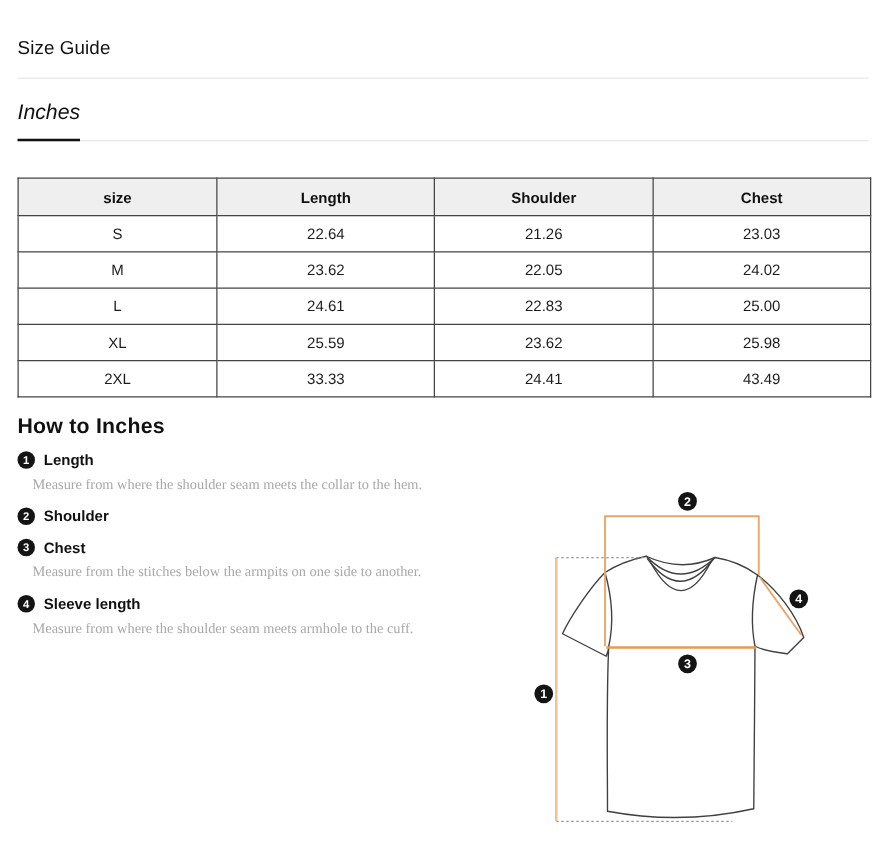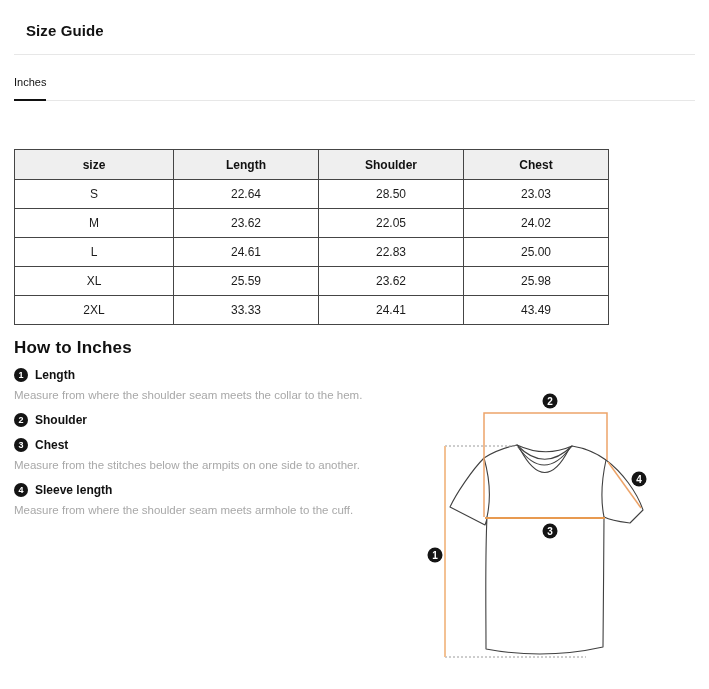--- a/index.html
+++ b/index.html
@@ -1,33 +1,33 @@
 <!DOCTYPE html>
 <html><head>
 <meta charset="utf-8">
 <style>
   html,body{margin:0;padding:0;background:#fff;}
   body{width:709px;height:689px;font-family:"Liberation Sans",sans-serif;color:#111;}
   .page{position:relative;width:709px;height:689px;overflow:hidden;background:#fff;}
   .inner{padding:0 14px;}
-  .title{margin:12px;padding-top:11px;font-size:15px;line-height:16px;font-weight:bold;letter-spacing:.1px;}
+  .title{margin:0;padding-top:31px;font-size:15px;line-height:16px;font-weight:normal;letter-spacing:.1px;}
   .divider{margin-top:15px;border:none;border-top:1px solid #e7e7e7;height:0;}
   .note{margin:13px 0 0;font-size:12px;color:#2b2b2b;}
   .tab-row{margin-top:17px;border-bottom:1px solid #e7e7e7;}
-  .tab{display:inline-block;font-size:11px;color:#111;padding-bottom:11px;margin-bottom:-1px;border-bottom:2px solid #111;cursor:pointer;}
-  table.size-table{margin-top:48px;width:595px;border-collapse:collapse;table-layout:fixed;}
+  .tab{display:inline-block;font-size:17px;color:#111;padding-bottom:11px;margin-bottom:-1px;border-bottom:2px solid #111;cursor:pointer;font-style:italic;}
+  table.size-table{margin-top:29px;width:683px;border-collapse:collapse;table-layout:fixed;}
   table.size-table th,table.size-table td{border:1px solid #454545;font-size:12px;text-align:center;vertical-align:middle;padding:0;}
   table.size-table th{background:#efefef;font-weight:bold;height:29px;}
   table.size-table td{height:28px;color:#1c1c1c;}
   table.size-table col.c-size{width:159px;}
   .htm-title{margin:13px 0 0;font-size:17px;line-height:19px;font-weight:bold;letter-spacing:.2px;}
   .measure-list{margin-top:9px;width:482px;}
   .mi-head{display:flex;align-items:center;gap:7px;margin-top:11px;font-size:12px;font-weight:bold;color:#111;}
   .badge{flex:0 0 auto;width:14px;height:14px;border-radius:50%;background:#141414;color:#fff;font-size:9px;font-weight:bold;display:flex;align-items:center;justify-content:center;line-height:1;}
-  .mi-desc{margin:7px 0 0;font-size:11.5px;line-height:13px;color:#a8a8a8;}
+  .mi-desc{margin:7px 12px 0;font-size:11.5px;line-height:13px;color:#a8a8a8;font-family:Liberation Serif, serif;}
   .diagram{position:absolute;left:400px;top:380px;width:309px;height:309px;}
   .marker-num{font-size:10px;font-weight:bold;fill:#fff;}
 </style>
 </head>
 <body>
 
 <div class="page">
   <div class="inner">
     <h1 class="title">Size Guide</h1>
     <hr class="divider">
@@ -48,21 +48,21 @@
             <th>size</th>
             <th>Length</th>
             <th>Shoulder</th>
             <th>Chest</th>
           </tr>
         </thead>
       <tbody id="size-table-body">
           <tr>
             <td>S</td>
             <td>22.64</td>
-            <td>28.50</td>
+            <td>21.26</td>
             <td>23.03</td>
           </tr>
           <tr>
             <td>M</td>
             <td>23.62</td>
             <td>22.05</td>
             <td>24.02</td>
           </tr>
           <tr>
             <td>L</td>

